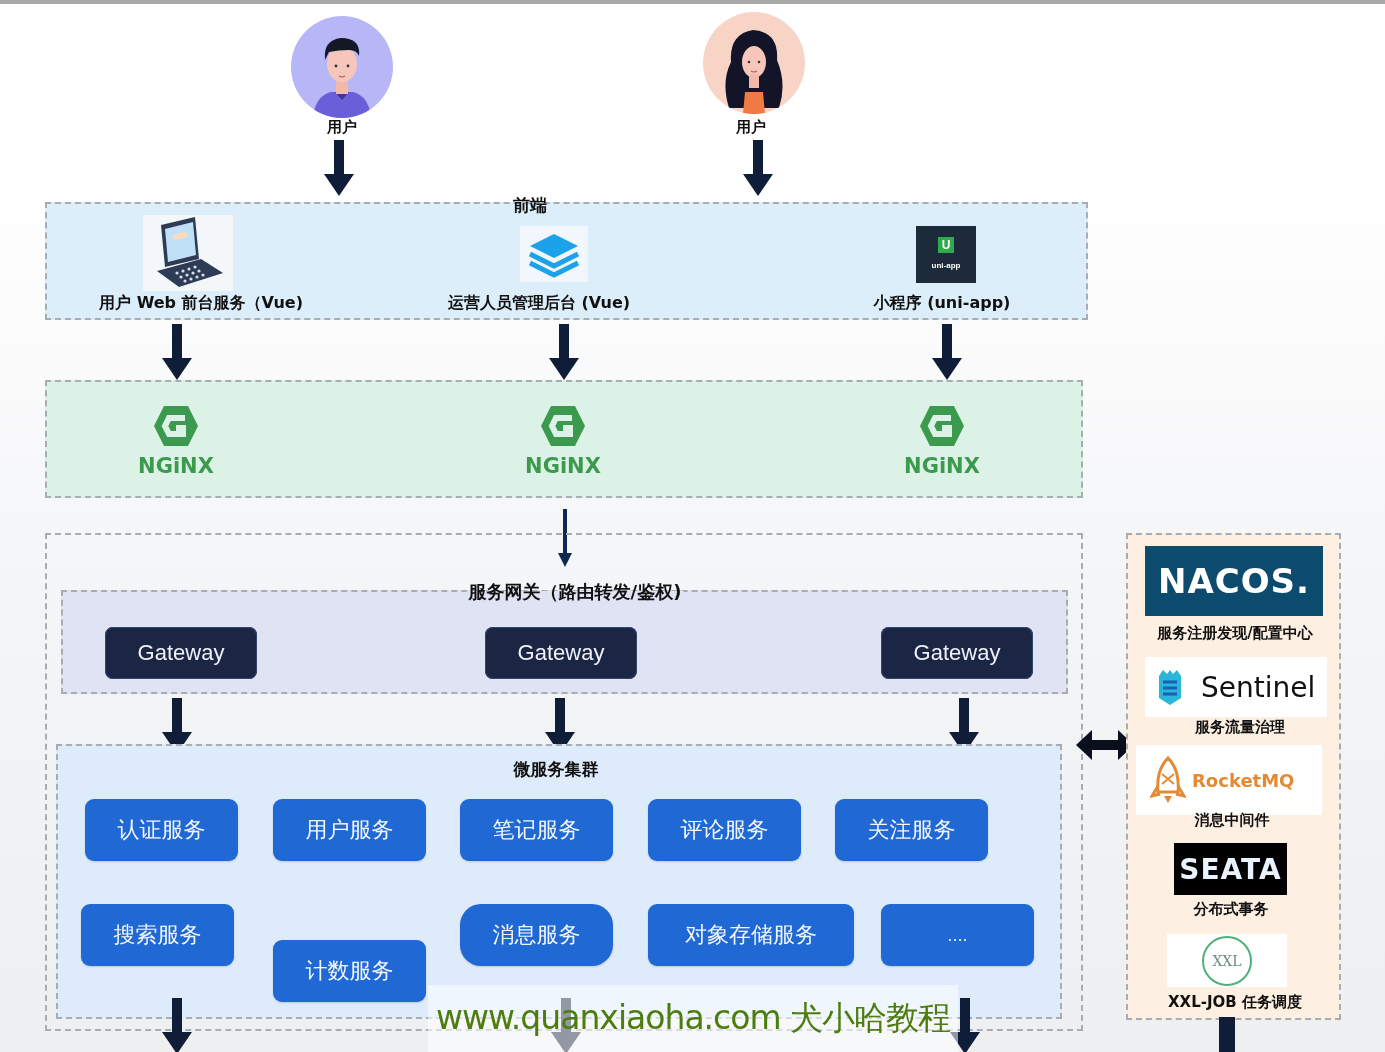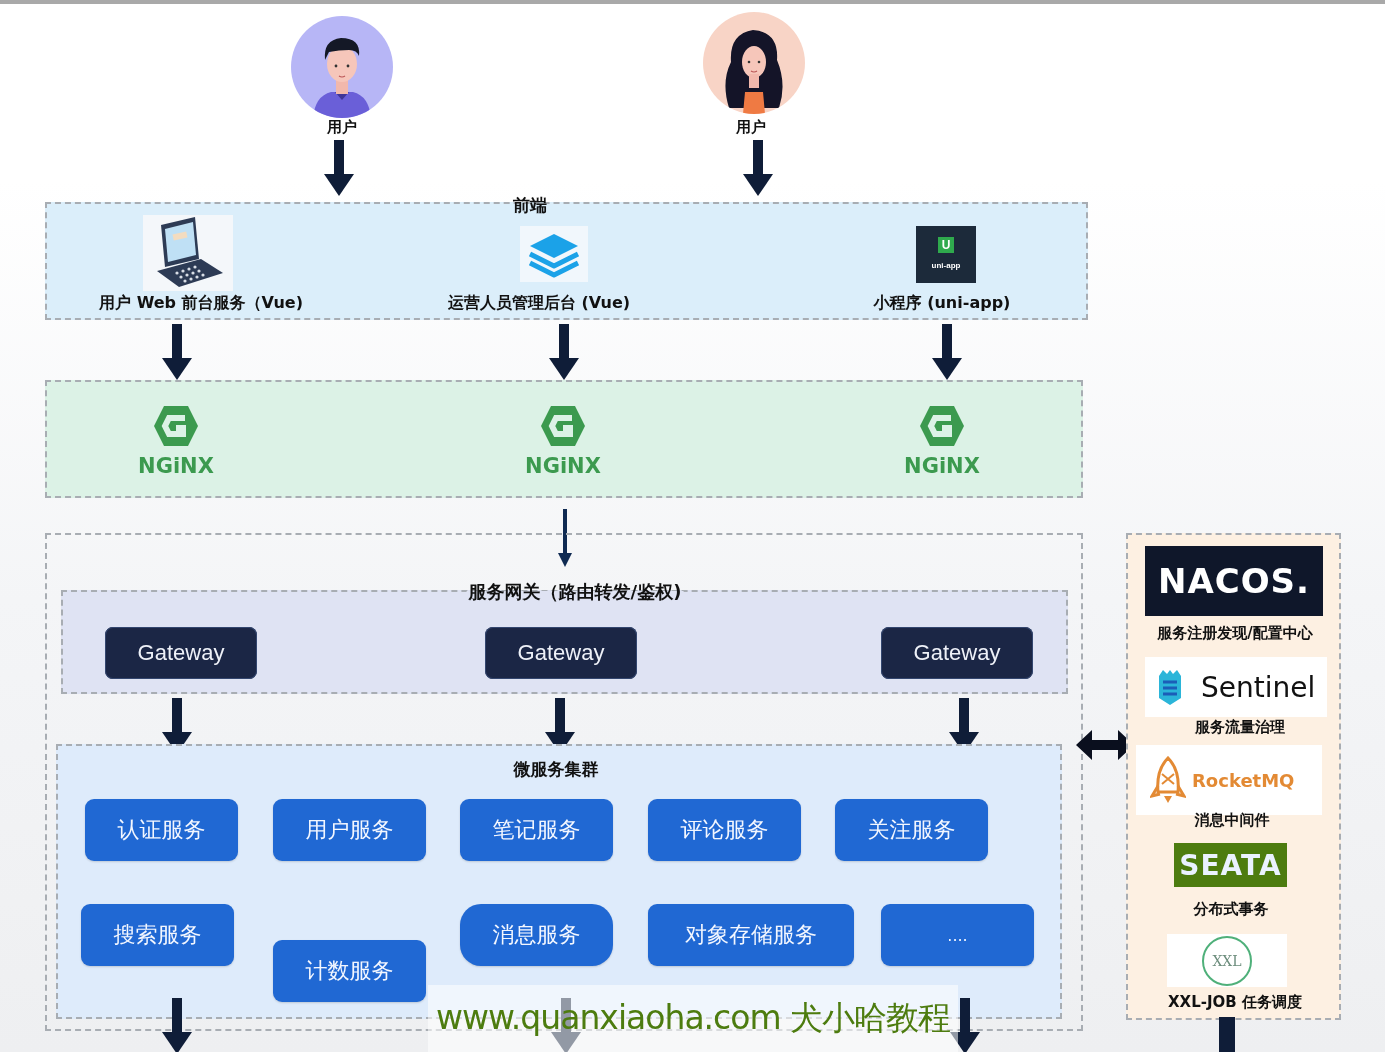--- a/index.html
+++ b/index.html
@@ -237,21 +237,21 @@
 </div>
 
 <div class="abs" style="left:1076px;top:728px;">
   <svg width="58" height="34">
       <polygon points="0,17 16,2 16,12 42,12 42,2 58,17 42,32 42,22 16,22 16,32" fill="#0a0f1e"></polygon>
     </svg>
 </div>
 
 <div class="abs dash" style="left:1126px;top:533px;width:215px;height:487px;background:#fdf0e2;"></div>
 
-<div class="comp-card" style="left:1145px;top:546px;width:178px;height:70px;background:#0f172a;display:flex;align-items:center;justify-content:center;">
+<div class="comp-card" style="left:1145px;top:546px;width:178px;height:70px;background:#0c4a6e;display:flex;align-items:center;justify-content:center;">
   <span style="color:#fff;font-size:34px;font-weight:bold;letter-spacing:1px;font-family:'DejaVu Sans',sans-serif;">NACOS.</span>
 </div>
 <div class="abs lbl center-text" style="left:1235px;top:624px;font-size:15px;">服务注册发现/配置中心</div>
 
 <div class="comp-card" style="left:1145px;top:657px;width:182px;height:60px;display:flex;align-items:center;padding-left:10px;box-sizing:border-box;">
   <svg width="30" height="38" viewBox="0 0 30 38">
     <path d="M4 8 L8 2 L12 6 L15 2 L18 6 L22 2 L26 8 L26 30 L15 37 L4 30 Z" fill="#2bb5d9"></path>
     <path d="M8 14 L22 14 M8 20 L22 20 M8 26 L22 26" stroke="#1b5eb8" stroke-width="3"></path>
   </svg>
   <span style="font-size:28px;color:#111;margin-left:16px;font-family:'DejaVu Sans',sans-serif;">Sentinel</span>
@@ -262,21 +262,21 @@
   <svg width="36" height="48" viewBox="0 0 36 48">
     <path d="M18 2 Q30 14 28 36 L8 36 Q6 14 18 2 Z" fill="none" stroke="#e38a34" stroke-width="3"></path>
     <path d="M8 30 L2 40 L10 38 M28 30 L34 40 L26 38" fill="none" stroke="#e38a34" stroke-width="3"></path>
     <path d="M14 40 L18 47 L22 40 Z" fill="#e38a34"></path>
     <path d="M12 18 L24 28 M24 18 L12 28" stroke="#e38a34" stroke-width="2"></path>
   </svg>
   <span style="font-size:18px;color:#e38a34;font-weight:bold;margin-left:6px;font-family:'DejaVu Sans',sans-serif;">RocketMQ</span>
 </div>
 <div class="abs lbl center-text" style="left:1232px;top:811px;font-size:15px;">消息中间件</div>
 
-<div class="comp-card" style="left:1174px;top:843px;width:113px;height:44px;background:#4d7c0f;display:flex;align-items:center;justify-content:center;">
+<div class="comp-card" style="left:1174px;top:843px;width:113px;height:52px;background:#000000;display:flex;align-items:center;justify-content:center;">
   <span style="font-size:28px;color:#eaf2ff;font-weight:bold;letter-spacing:1px;font-family:'DejaVu Sans',sans-serif;">SEATA</span>
 </div>
 <div class="abs lbl center-text" style="left:1231px;top:900px;font-size:15px;">分布式事务</div>
 
 <div class="comp-card" style="left:1167px;top:934px;width:120px;height:53px;display:flex;align-items:center;justify-content:center;">
   <div style="width:46px;height:46px;border-radius:50%;border:2px solid #4fb07a;display:flex;align-items:center;justify-content:center;color:#6b8c7b;font-size:14px;font-family:'DejaVu Serif',serif;">XXL</div>
 </div>
 <div class="abs lbl center-text" style="left:1235px;top:993px;font-size:15px;">XXL-JOB 任务调度</div>
 
 <div class="abs" style="left:1219px;top:1017px;width:16px;height:35px;background:#0f1d38;"></div>

